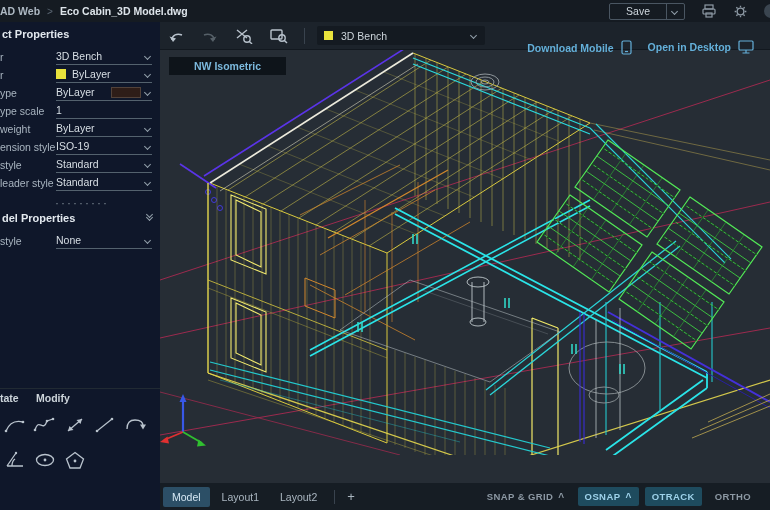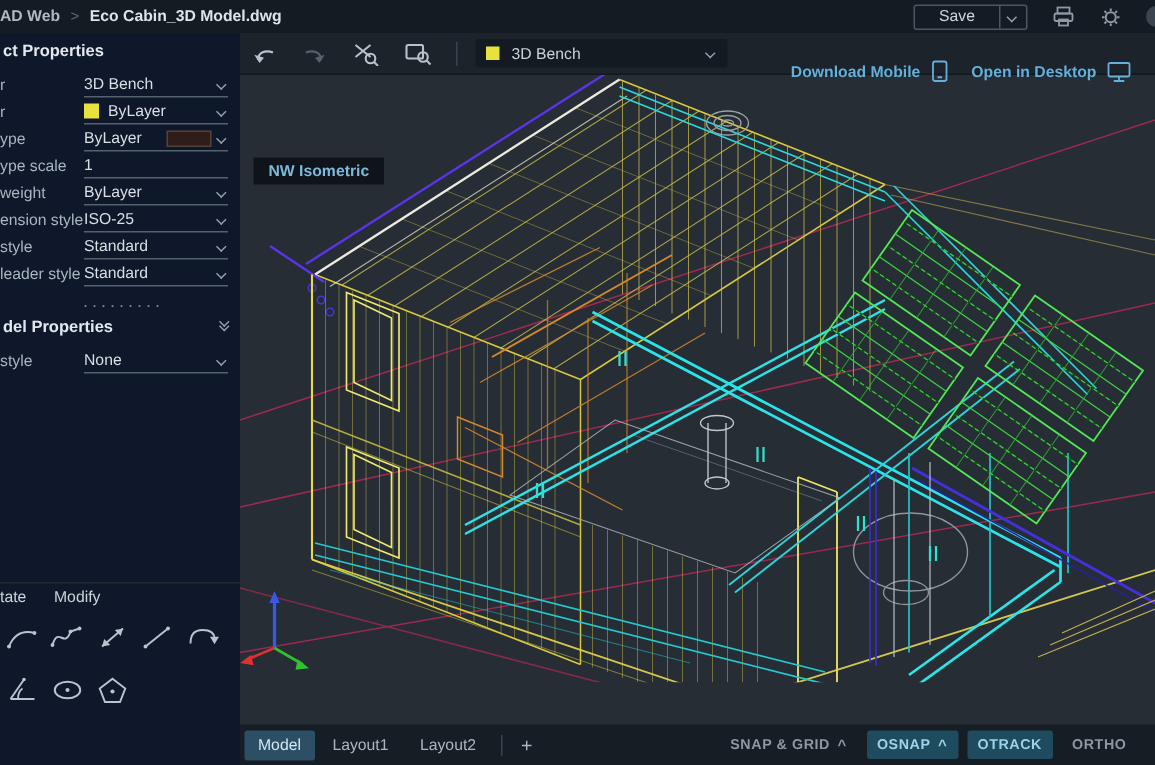--- a/index.html
+++ b/index.html
@@ -22,49 +22,49 @@
 
   
   .toolbar { position:absolute; left:160px; top:22px; width:610px; height:28px;
     background:#1c232b; border-bottom:1px solid #12181f; display:flex; align-items:center; z-index:20; }
   .tb-icon { margin:0 8px; display:flex; align-items:center; }
   .tb-divider { width:1px; height:16px; background:#39434e; margin:0 8px; }
   .layer-dd { width:168px; height:19px; background:#141a21; border-radius:2px;
     display:flex; align-items:center; padding:0 7px; margin-left:4px; }
   .layer-swatch { width:9px; height:9px; margin-right:8px; }
   .layer-name { color:#ccd4da; font-size:10.5px; flex:1; }
-  .tb-right { margin-left:auto; display:flex; align-items:flex-end;margin-top:24px; }
+  .tb-right { margin-left:auto; display:flex; align-items:flex-start;margin-top:24px; }
   .tb-link { color:#64b0da; font-size:10.5px; font-weight:bold; display:flex; align-items:center; margin-right:16px; }
   .tb-link svg { margin-left:7px; }
 
   
   .panel { position:absolute; left:0; top:22px; width:160px; height:488px;
     background:#0f172a; z-index:25; }
   .sec-title { position:absolute; left:2px; color:#e2e8ee; font-size:11px; font-weight:bold; }
   .prow { position:absolute; left:0; width:160px; height:18px; }
   .prow .lab { position:absolute; left:0; top:3px; color:#a9b5c0; font-size:10.5px; }
   .prow .valwrap { position:absolute; left:56px; top:0; width:96px; height:17px;
     border-bottom:1px solid #54626e; display:flex; align-items:center; }
   .prow .val { color:#d8dfe5; font-size:10.5px; flex:1; }
   .sw { width:10px; height:10px; margin-right:6px; }
   .lt-swatch { width:30px; height:11px; border:1px solid #52423a; margin-right:4px; }
   .cv { display:inline-block; width:5px; height:5px; border-right:1.4px solid #93a0ab;
         border-bottom:1.4px solid #93a0ab; transform:rotate(45deg); flex:none; margin-right:2px; }
   .dots { position:absolute; left:55px; color:#7e8a95; font-size:12px; letter-spacing:2px; }
   .dblcv { position:absolute; right:8px; }
   .dblcv .cv { display:block; margin:-2px 0 0 0; }
   .tabs-div { position:absolute; left:0; top:366px; width:160px; height:1px; background:#212a33; }
-  .ptab { position:absolute; top:370px; color:#ccd4da; font-size:10.5px; font-weight:normal; }
+  .ptab { position:absolute; top:370px; color:#ccd4da; font-size:10.5px; font-weight:bold; }
   .tool { position:absolute; }
 
   
   .canvas { position:absolute; left:160px; top:50px; width:610px; height:405px;
     background:#262d35; overflow:hidden; }
   .viewchip { position:absolute; left:9px; top:7px; background:#0e141a; color:#7cb9dd;
-    font-size:10.5px; font-weight:bold; padding:3px 10px; z-index:5;margin-top:48px; }
+    font-size:10.5px; font-weight:bold; padding:3px 25px; z-index:5; }
 
   
   .cmdbar { position:absolute; left:160px; top:455px; width:610px; height:28px;
     background:#1f262e; border-top:1px solid #2b333d; display:flex; align-items:center; }
   .cmd-chev { display:inline-block; width:6px; height:6px; border-top:2px solid #5e9cc8;
     border-right:2px solid #5e9cc8; transform:rotate(45deg); margin:0 10px 0 14px; }
   .cmd-text { color:#8b97a2; font-size:11px; }
 
   
   .bottombar { position:absolute; left:160px; top:483px; width:610px; height:27px;
@@ -212,21 +212,21 @@
     <div class="prow" style="top:98px">
       <span class="lab">weight</span>
       <span class="valwrap">
           <span class="val">ByLayer</span>
           <span class="cv"></span>
         </span>
     </div>
     <div class="prow" style="top:116px">
       <span class="lab">ension style</span>
       <span class="valwrap">
-          <span class="val">ISO-25</span>
+          <span class="val">ISO-19</span>
           <span class="cv"></span>
         </span>
     </div>
     <div class="prow" style="top:134px">
       <span class="lab">style</span>
       <span class="valwrap">
           <span class="val">Standard</span>
           <span class="cv"></span>
         </span>
     </div>

